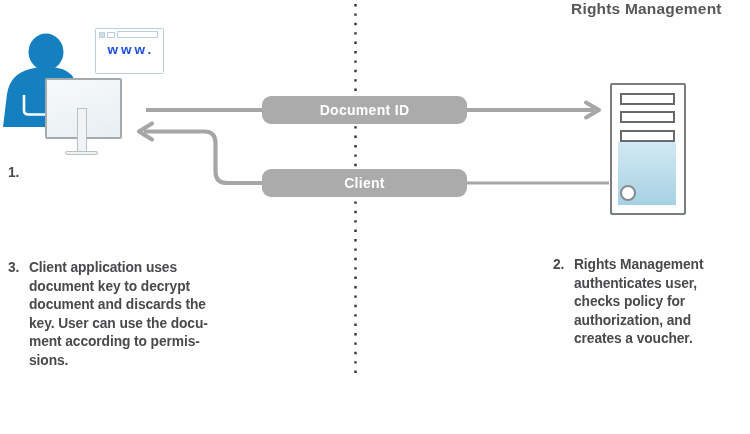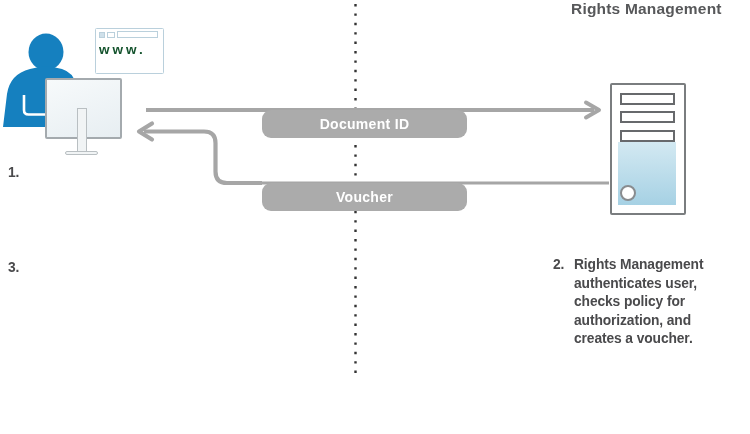--- a/index.html
+++ b/index.html
@@ -3,40 +3,40 @@
 <meta charset="utf-8">
 <style>
   html,body{margin:0;padding:0;background:#fff;}
   .canvas{position:relative;width:750px;height:434px;background:#fff;overflow:hidden;
           font-family:"Liberation Sans",sans-serif;}
   .abs{position:absolute;}
   svg.art{position:absolute;left:0;top:0;width:750px;height:434px;}
 
   
   .pill{position:absolute;left:262px;width:205px;height:28px;background:#ababab;
-        border-radius:9px;display:flex;align-items:center;justify-content:center;margin-top:14px;}
+        border-radius:9px;display:flex;align-items:center;justify-content:center;}
   .pill span{color:#fff;font-weight:bold;font-size:14px;letter-spacing:.3px;}
   .pill.docid{top:96px;}
   .pill.voucher{top:169px;}
 
   
   .monitor{left:45px;top:78px;width:77px;height:61px;border:2px solid #a4aaae;
            border-radius:2px;background:linear-gradient(160deg,#f7fafb,#e7eef2);box-sizing:border-box;}
   .pole{left:77px;top:108px;width:10px;height:45px;border:1.5px solid #b9bfc2;
         background:#f1f4f5;box-sizing:border-box;}
   .mbase{left:65px;top:150.5px;width:33px;height:4.5px;border:1.5px solid #b9bfc2;
          background:#f1f4f5;border-radius:2px;box-sizing:border-box;}
 
   
   .browser{left:95px;top:28px;width:69px;height:46px;border:1.5px solid #bad0dc;
            border-radius:1.5px;background:#fff;box-sizing:border-box;}
   .bw-sq1{left:3px;top:2.5px;width:6px;height:6px;background:#cfe0ea;border:1px solid #bad0dc;box-sizing:border-box;}
   .bw-sq2{left:11px;top:2.5px;width:8px;height:6px;background:#fff;border:1px solid #bad0dc;box-sizing:border-box;}
   .bw-bar{left:21px;top:2px;width:41px;height:7px;background:#fff;border:1px solid #bad0dc;box-sizing:border-box;}
-  .bw-text{left:0;right:0;top:13px;text-align:left;color:#14532d;font-weight:bold;
+  .bw-text{left:0;right:0;top:13px;text-align:center;color:#1d4ed8;font-weight:bold;
            font-size:13.5px;letter-spacing:3px;padding-left:3px;}
 
   
   .server{left:610px;top:83px;width:76px;height:132px;border:2.5px solid #7a7d7f;
           border-radius:2px;background:#fff;box-sizing:border-box;}
   .slot{left:7.5px;width:55px;height:12px;background:#fff;border:2px solid #67696c;box-sizing:border-box;}
   .slot1{top:7.5px;} .slot2{top:26px;} .slot3{top:44.5px;}
   .srv-blue{left:6px;top:56.5px;width:58px;height:63px;
             background:linear-gradient(#d3e9f2,#a6d1e4);}
   .power{left:7.5px;top:99.5px;width:16px;height:16px;border:2.5px solid #898c8f;
@@ -96,30 +96,36 @@
     <div class="abs slot slot2"></div>
     <div class="abs slot slot3"></div>
     <div class="abs srv-blue"></div>
     <div class="abs power"></div>
   </div>
 
   <div class="pill docid">
     <span>Document ID</span>
   </div>
   <div class="pill voucher">
-    <span>Voucher</span>
+    <span>Client</span>
   </div>
 
   <div class="abs rm-title">Rights Management</div>
 
   <div class="abs step step1">
     <span class="num">1.</span>
   </div>
   <div class="abs step step3">
     <span class="num">3.</span>
+    <span class="txt">Client application uses
+document key to decrypt
+document and discards the
+key. User can use the docu-
+ment according to permis-
+sions.</span>
   </div>
   <div class="abs step step2">
     <span class="num">2.</span>
     <span class="txt">Rights Management
 authenticates user,
 checks policy for
 authorization, and
 creates a voucher.</span>
   </div>
 

